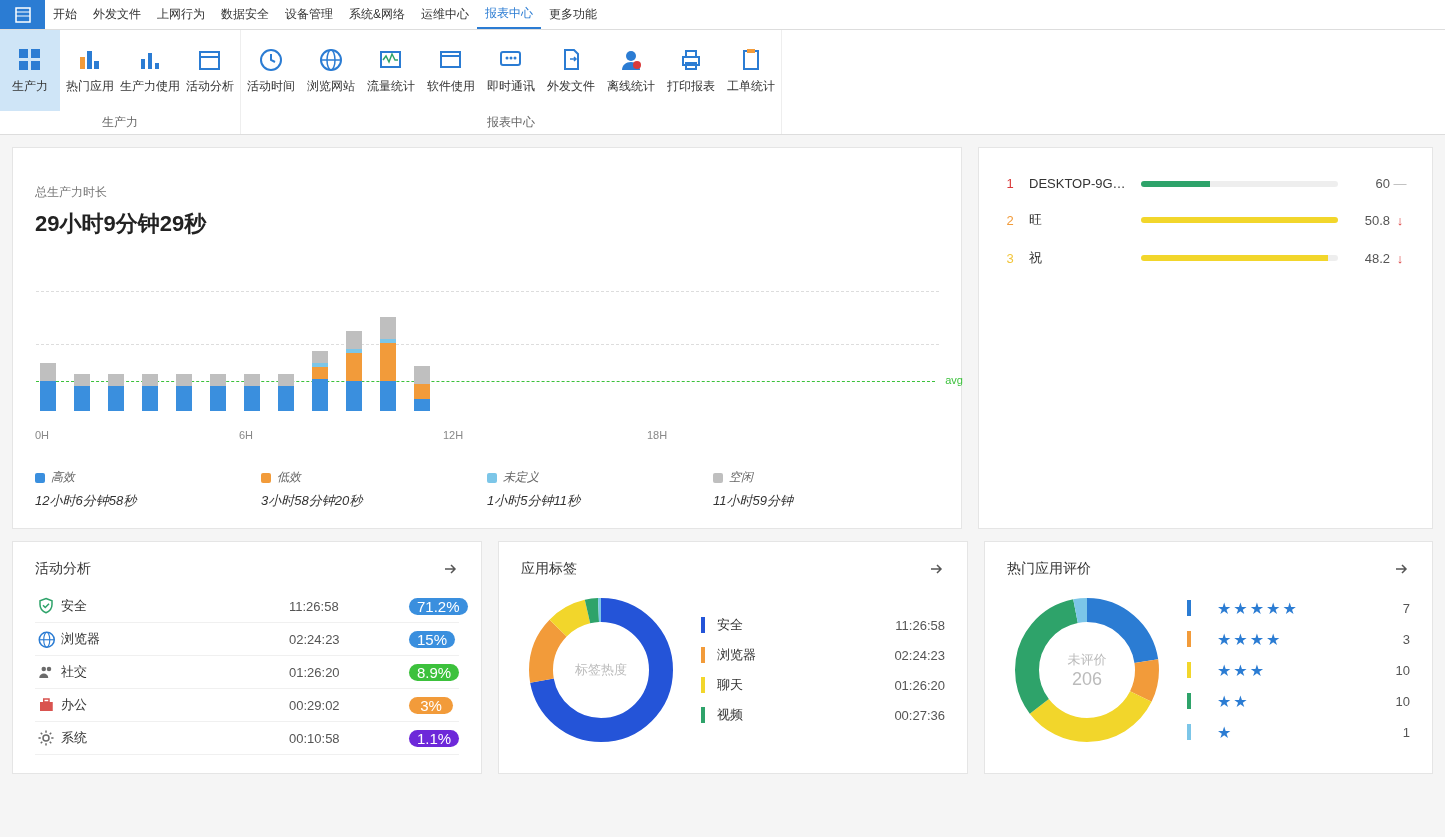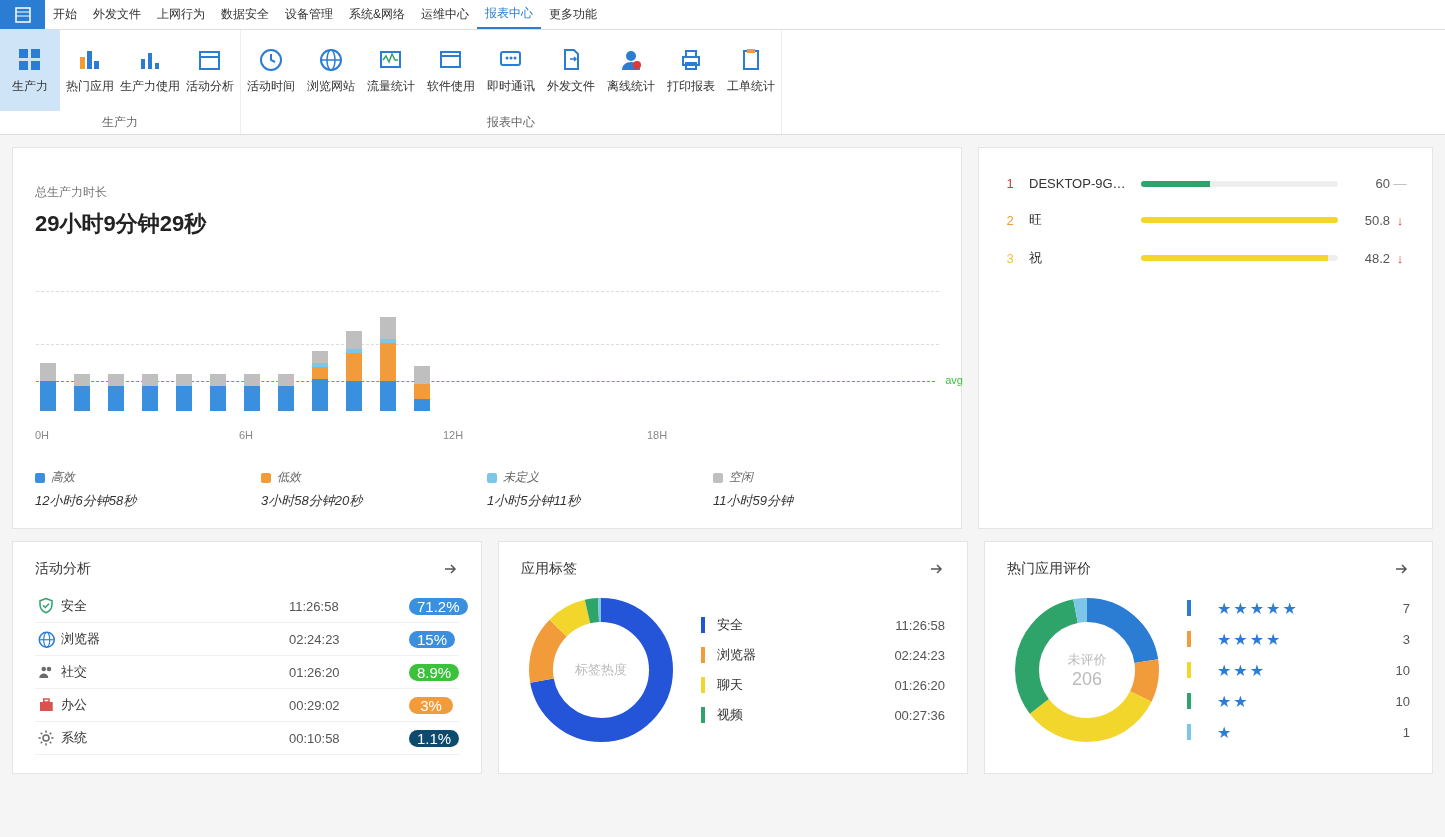--- a/index.html
+++ b/index.html
@@ -416,21 +416,21 @@
         </div>
         <div class="act-row">
           <span class="act-ico" style="color:#6b6b6b">
             <svg width="18" height="18" viewBox="0 0 24 24">
               <circle cx="12" cy="12" r="4" fill="none" stroke="currentColor" stroke-width="2"></circle>
               <path d="M12 2v3M12 19v3M2 12h3M19 12h3M5 5l2 2M17 17l2 2M19 5l-2 2M5 19l2-2" stroke="currentColor" stroke-width="2"></path>
             </svg>
           </span>
           <span class="act-name">系统</span>
           <span class="act-time">00:10:58</span>
-          <span class="act-pct"><span class="badge" style="background:#0c4a6e">1.1%</span></span>
+          <span class="act-pct"><span class="badge" style="background:#6d28d9">1.1%</span></span>
         </div>
       </div>
   </div>
 
   <div class="panel">
     <div class="panel-header">
       <span class="panel-title">应用标签</span>
       <span class="arrow">
           <svg width="16" height="16" viewBox="0 0 16 16">
             <path d="M3 8h9M9 4l4 4-4 4" stroke="#555" fill="none" stroke-width="1.5"></path>

